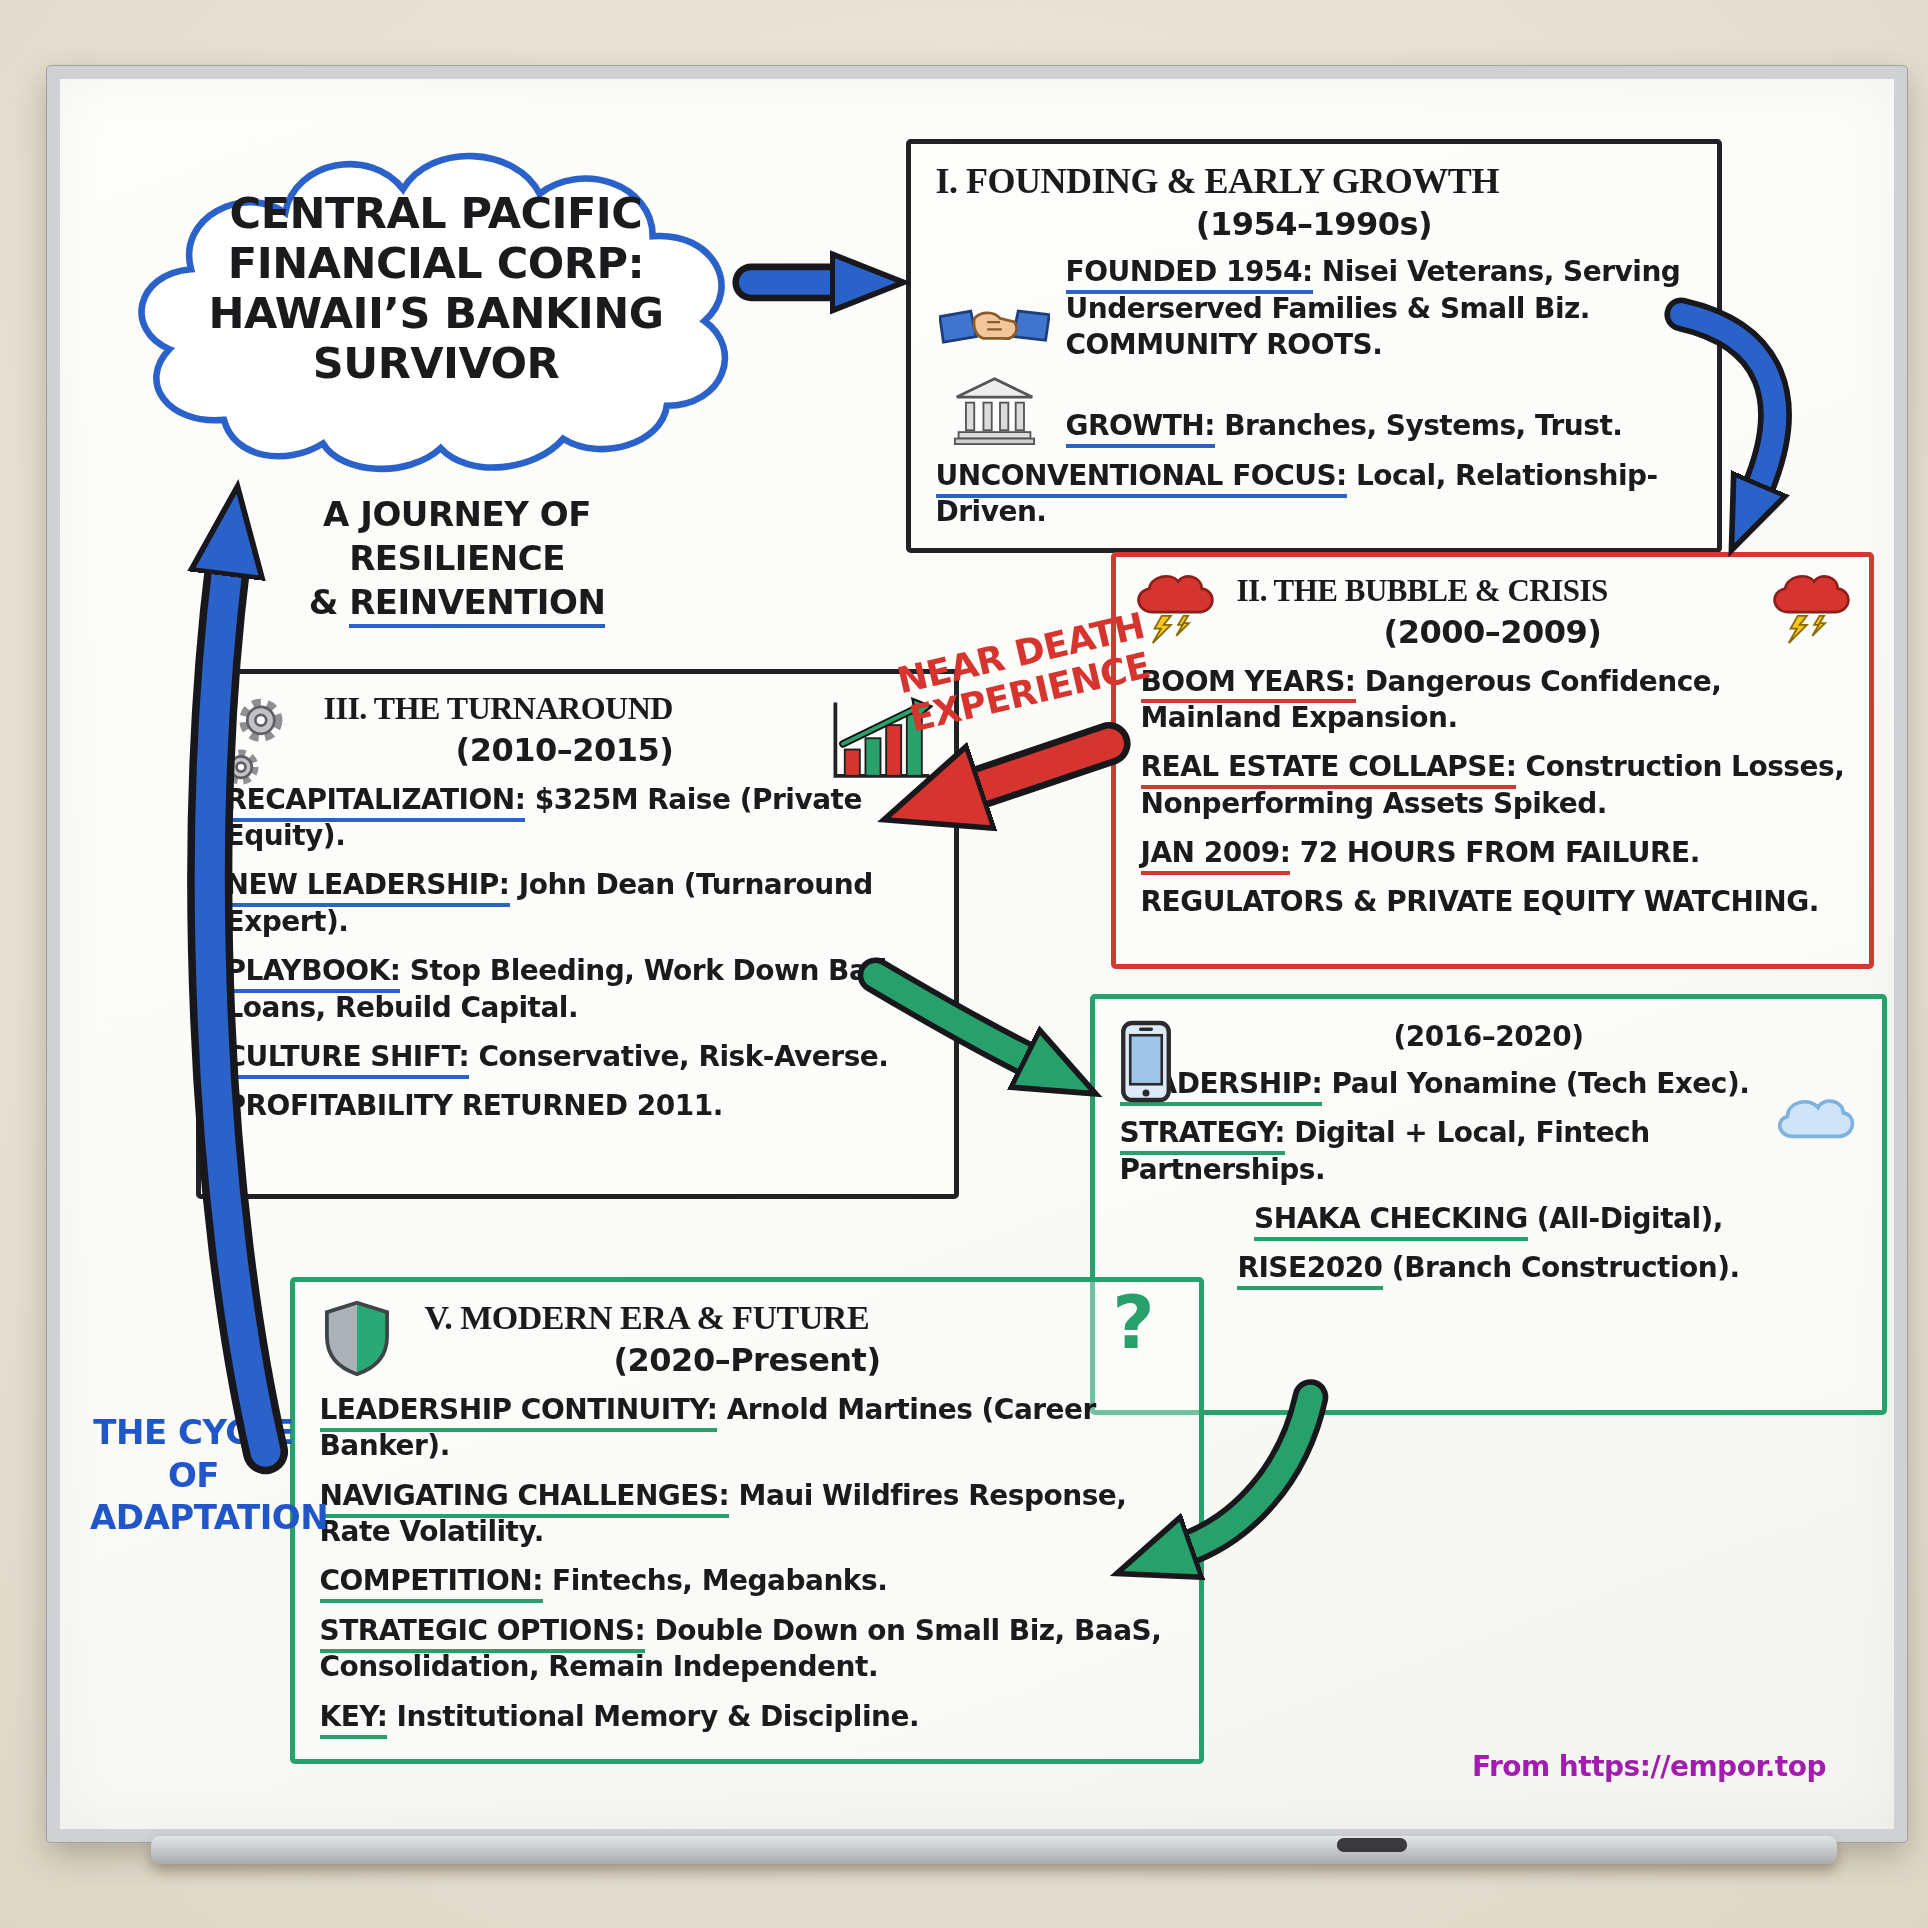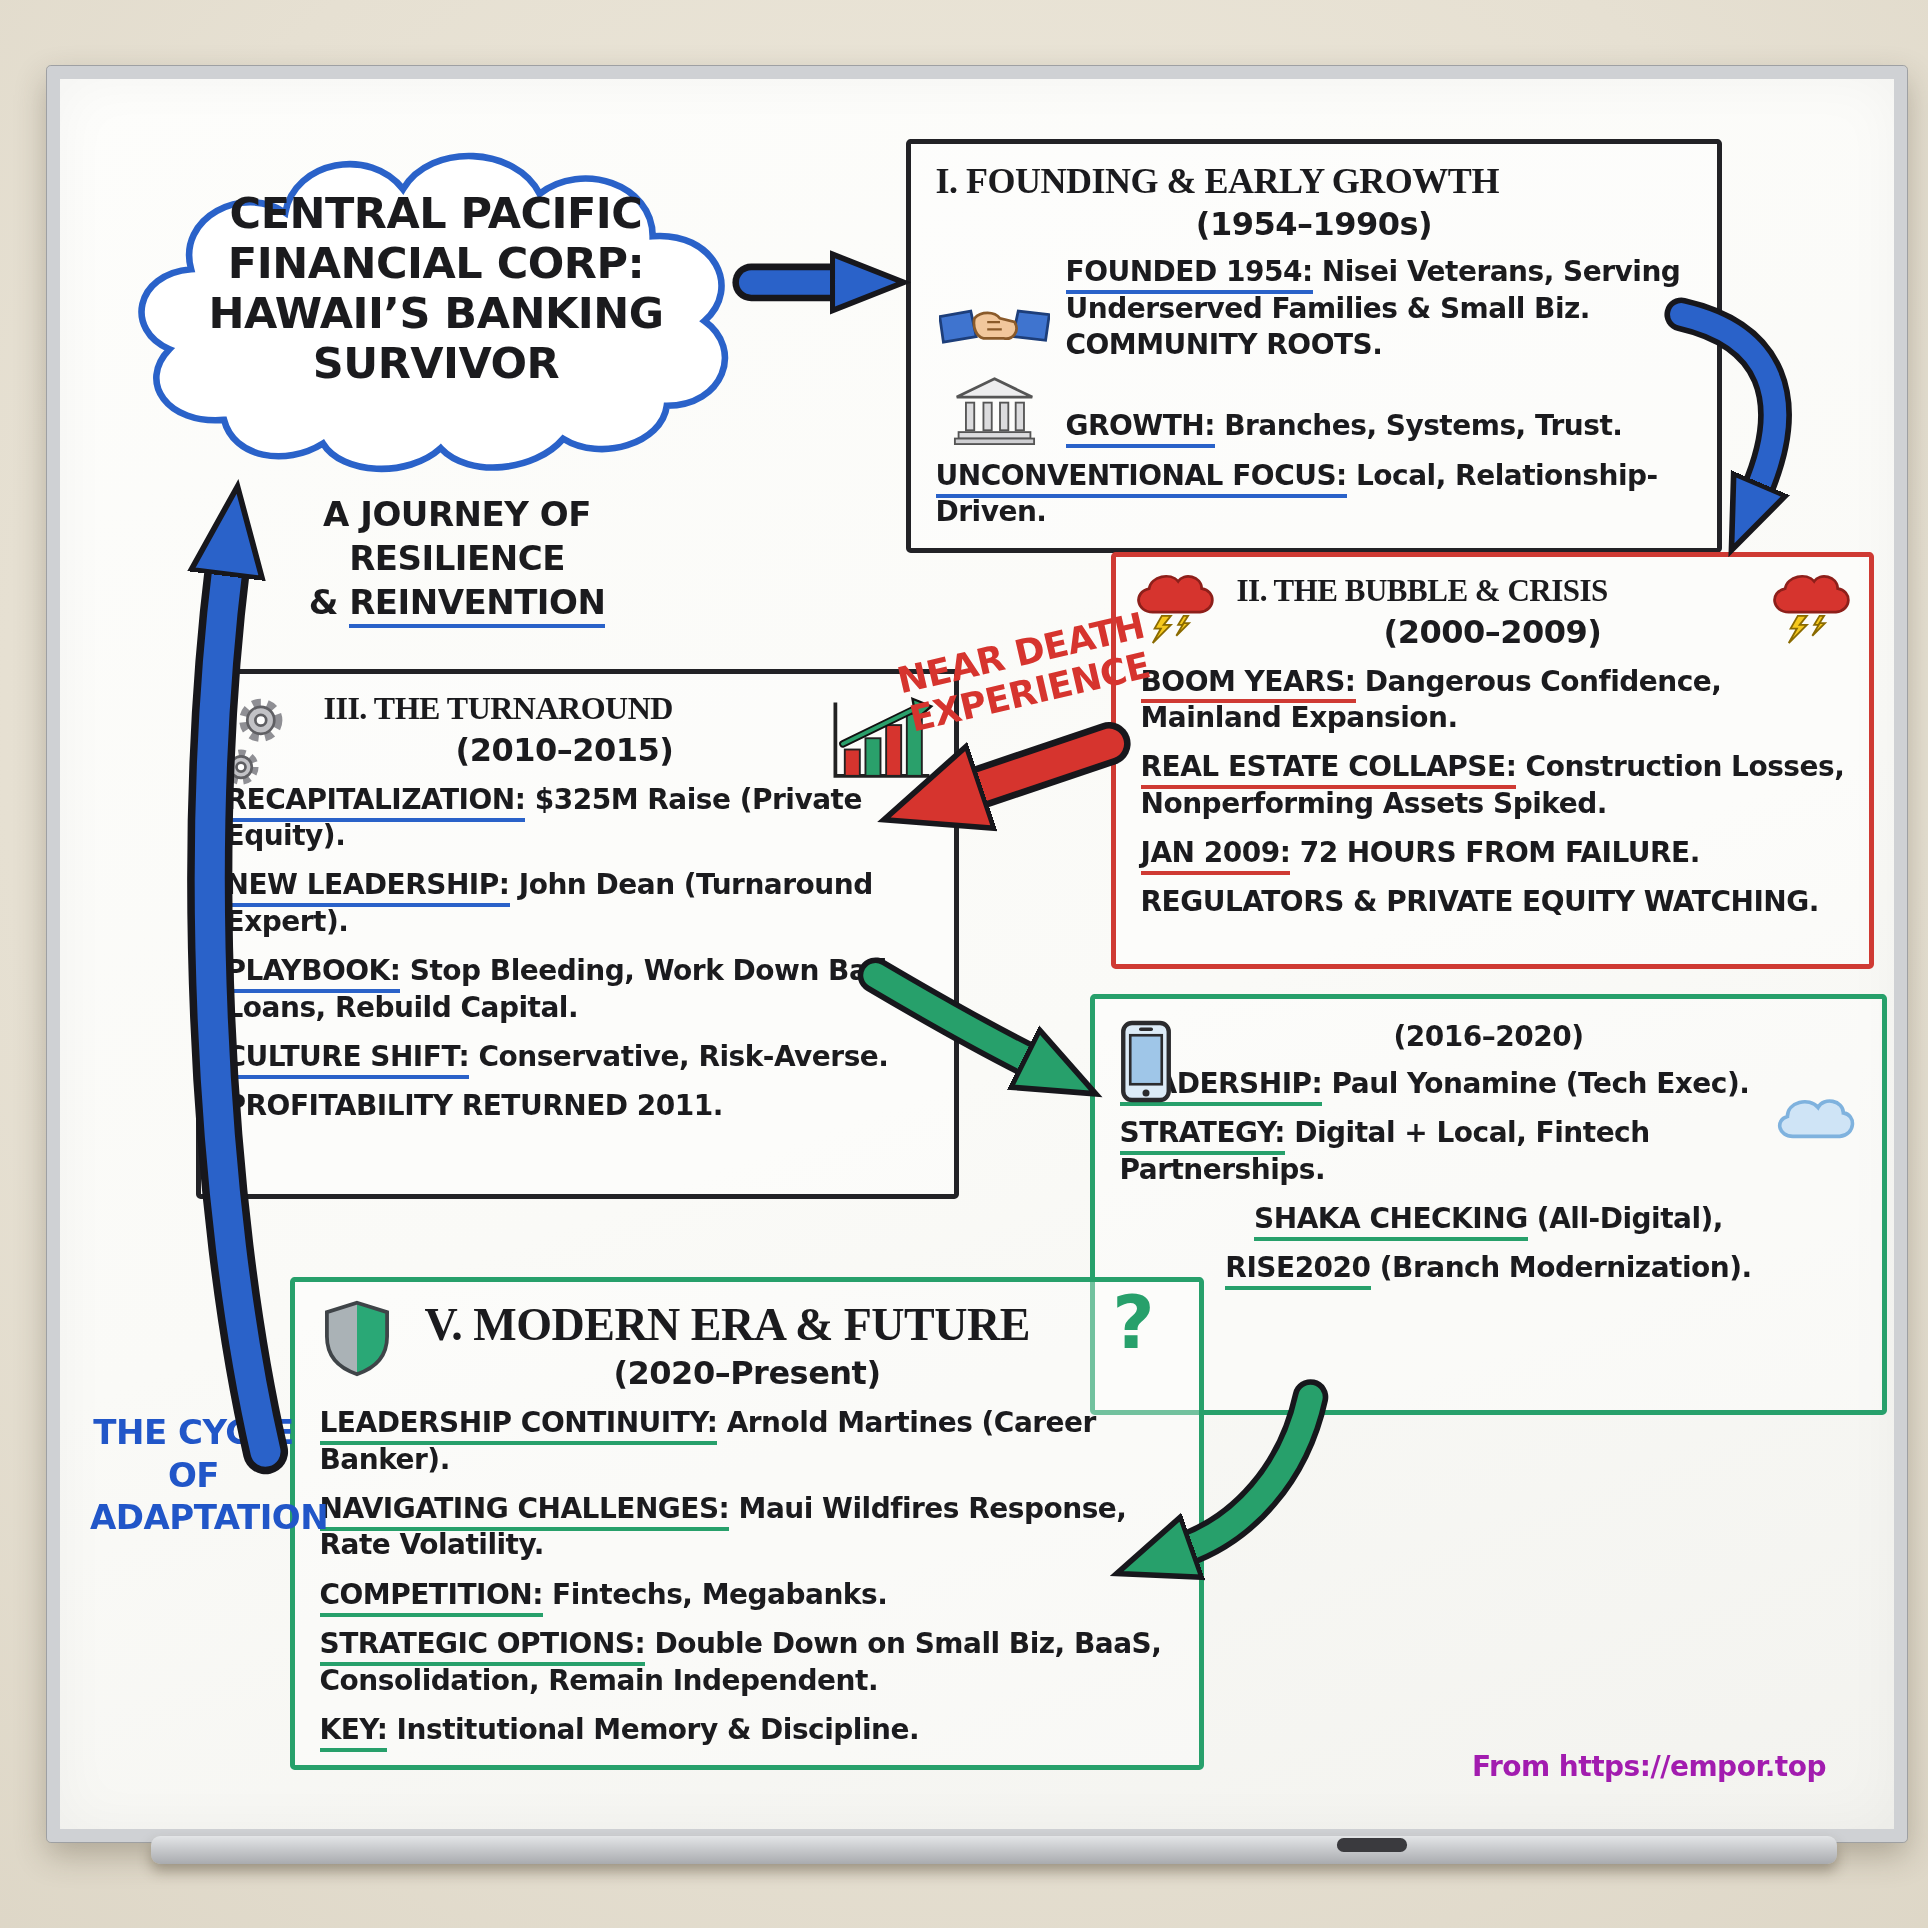--- a/index.html
+++ b/index.html
@@ -65,21 +65,21 @@
 
   .box3{left:196px;top:669px;width:704px;min-height:486px;}
   .box3 .box-title{font-size:32px;padding-left:98px;padding-right:124px;}
   .box3 .box-years{padding-left:98px;padding-right:124px;}
 
   .box4{left:1090px;top:994px;width:738px;min-height:377px;}
   .box4 .box-title{font-size:27px;padding-left:73px;padding-right:22.6px;}
   .box4 .box-years{font-size:28px;}
 
   .box5{left:290px;top:1277px;width:855px;min-height:443px;}
-  .box5 .box-title{font-size:46px;padding:0 105px;}
+  .box5 .box-title{font-size:34px;padding:0 105px;}
 
   .abs{position:absolute;}
 
   .near-death{
     left:889px;top:633px;width:273px;text-align:center;font-size:36px;line-height:1.12;
     color:#d6342e;transform:rotate(-13deg);z-index:7;
   }
   .cycle-label{left:90px;top:1411px;width:207px;text-align:center;font-size:34px;line-height:1.25;color:#2156c8;}
   .footer{left:1412px;top:1750px;width:414px;text-align:right;font-size:28px;color:#a21caf;}
   .question{font-size:73px;color:#27a06b;line-height:1;}
@@ -254,21 +254,21 @@
   </div>
   <div class="abs" style="right:26px;top:90px">
     <svg width="83" height="55" viewBox="0 0 92 60">
       <path d="M 22 52 C 6 52 2 34 16 30 C 16 14 40 8 50 20 C 56 8 78 12 78 26 C 92 28 92 50 74 52 Z" fill="#cfe4f6" stroke="#7fb2de" stroke-width="4"></path>
     </svg>
   </div>
   <div class="box-years">(2016–2020)</div>
   <div class="item"><span class="lbl u-green">LEADERSHIP:</span><span> Paul Yonamine (Tech Exec).</span></div>
   <div class="item"><span class="lbl u-green">STRATEGY:</span><span> Digital + Local, Fintech Partnerships.</span></div>
   <div class="item centered"><span class="lbl u-green">SHAKA CHECKING</span><span> (All-Digital),</span></div>
-  <div class="item centered"><span class="lbl u-green">RISE2020</span><span> (Branch Modernization).</span></div>
+  <div class="item centered"><span class="lbl u-green">RISE2020</span><span> (Branch Construction).</span></div>
 </div>
 
 <div class="box green box5">
   <div class="abs" style="left:26px;top:17px">
     <svg width="72" height="79" viewBox="0 0 76 84">
       <defs>
           <clipPath id="shr">
             <rect x="38" y="0" width="38" height="84"></rect>
           </clipPath>
         </defs>

